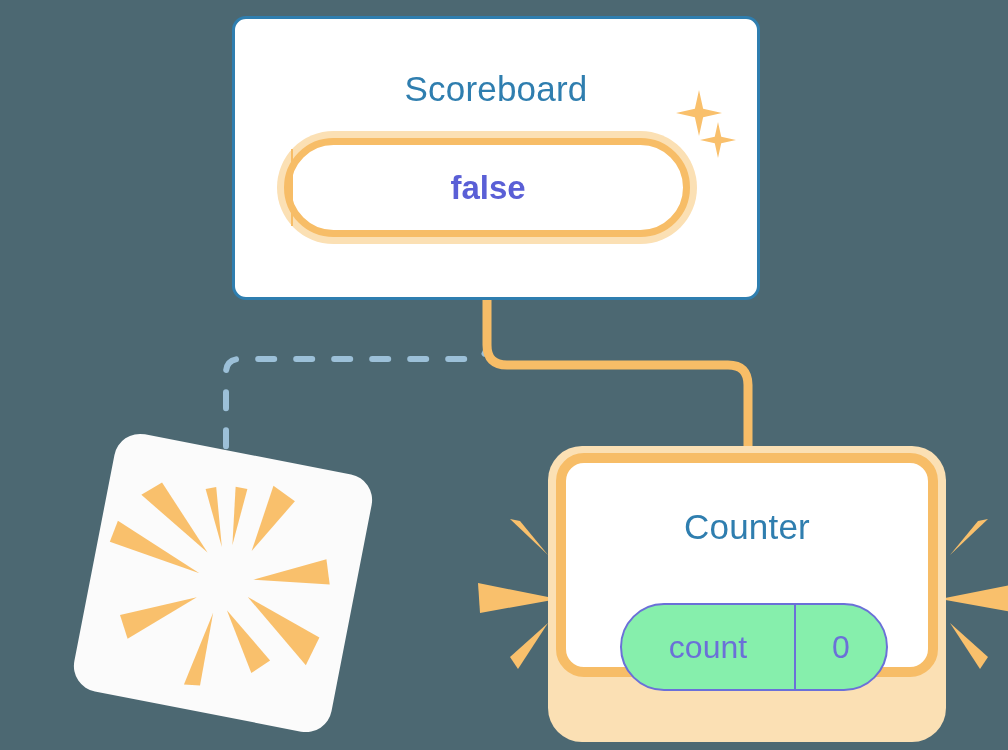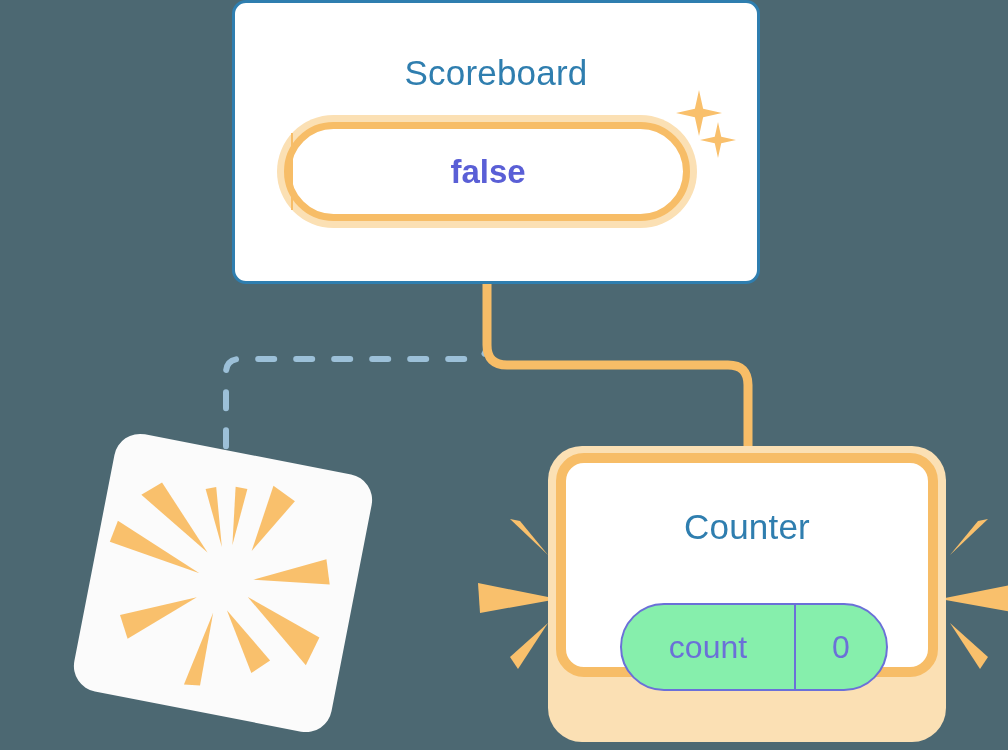--- a/index.html
+++ b/index.html
@@ -28,21 +28,21 @@
     width: 1008px;
     height: 750px;
     z-index: 1;
     pointer-events: none;
   }
 
   
   .card-scoreboard {
     position: absolute;
     left: 232px;
-    top: 0px;
+    top: 16px;
     width: 528px;
     height: 284px;
     box-sizing: border-box;
     background: #ffffff;
     border: 3px solid #2f7eaf;
     border-radius: 14px;
     z-index: 4;
   }
   .card-title {
     text-align: center;

